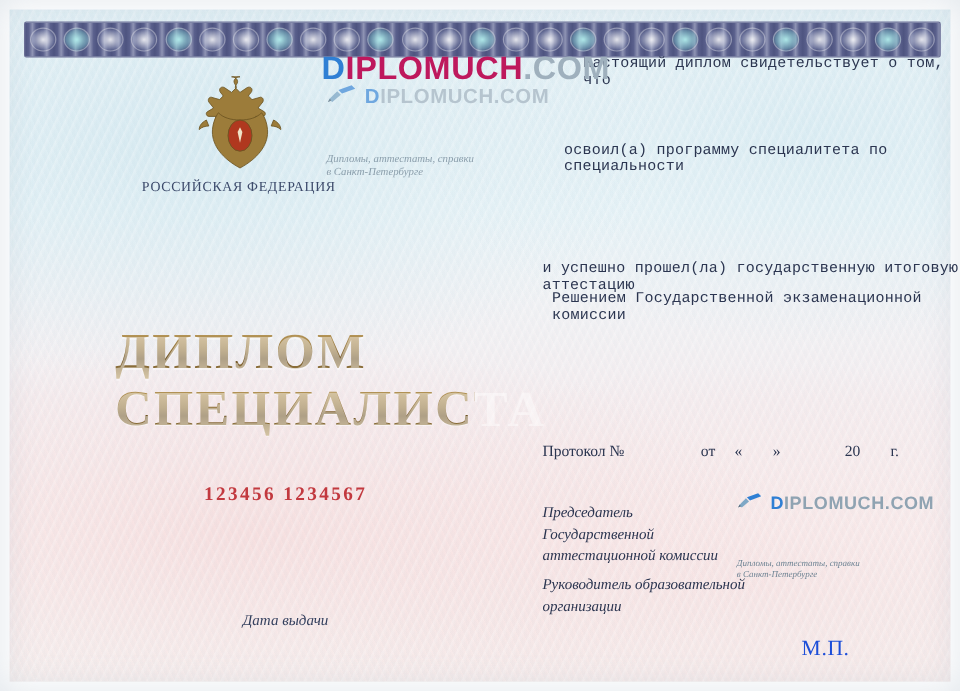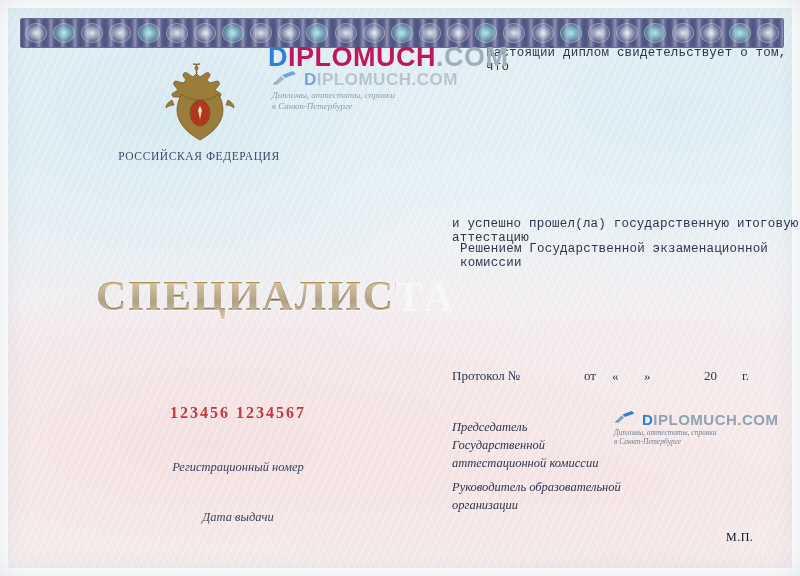--- a/index.html
+++ b/index.html
@@ -196,24 +196,24 @@
     position: absolute;
     font-size: 12.5px;
     font-style: italic;
     color: #2b3550;
     line-height: 1.45;
   }
   .sig-chair { left: 452px; top: 418px; }
   .sig-head  { left: 452px; top: 478px; }
   .mp {
     position: absolute;
-    left: 726px;
+    left: 668px;
     top: 530px;
-    font-size: 12px;
-    color: #0f172a;
+    font-size: 18px;
+    color: #1d4ed8;
     letter-spacing: 0.5px;
   }
   
   .wm {
     position: absolute;
     pointer-events: none;
     user-select: none;
   }
   .wm-main { left: 268px; top: 42px; }
   .wm-row {
@@ -229,20 +229,21 @@
   .wm-main .wm-text { font-size: 27px; }
   .wm-main .wm-d { color: #2f7fd4; }
   .wm-main .wm-rest { color: #be185d; }
   .wm-main .wm-com { color: #9fb0bd; }
   .wm-cap {
     font-family: "Liberation Serif", serif;
     font-size: 9px;
     color: #6f8494;
     font-style: italic;
     line-height: 1.25;
+    margin-top: 36px;
   }
   .wm-small { left: 614px; top: 410px; }
   .wm-small .wm-text { font-size: 15px; }
   .wm-small .wm-d { color: #2f7fd4; }
   .wm-small .wm-rest { color: #8fa3b2; }
   .wm-small .wm-cap { font-size: 7.5px; }
   .wm-second { left: 272px; top: 70px; opacity: 0.75; }
   .wm-second .wm-text { font-size: 17px; }
   .wm-second .wm-d { color: #4a90d9; }
   .wm-second .wm-rest { color: #a8b7c3; }
@@ -297,28 +298,29 @@
         <path d="M48 50 l2 4 l-2 9 l-2 -9 z" fill="#f0e4c8" stroke="none"></path>
         <path d="M20 44 c-4 2 -6 5 -6 8 c2 -2 5 -3 8 -3 z"></path>
         <path d="M76 44 c4 2 6 5 6 8 c-2 -2 -5 -3 -8 -3 z"></path>
       </g>
     </svg>
   </div>
 
   <div class="rf-label">РОССИЙСКАЯ ФЕДЕРАЦИЯ</div>
 
   <div class="title">
+    <div class="line">ДИПЛОМ</div>
     <div class="line second">СПЕЦИАЛИСТА</div>
   </div>
 
   <div class="doc-number">123456  1234567</div>
-  <div class="reg-number">Регистрационный номер</div>
   <div class="issue-date">Дата выдачи</div>
 
   <div class="r-text r-statement">Настоящий диплом свидетельствует о том, что</div>
+  <div class="r-text r-program">освоил(а) программу специалитета по специальности</div>
   <div class="r-text r-exam">и успешно прошел(ла) государственную итоговую аттестацию</div>
   <div class="r-text r-decision">Решением Государственной экзаменационной комиссии</div>
 
   <div class="protocol-row">
     <span class="num">Протокол №</span>
     <span class="ot">от</span>
     <span class="q1">«</span>
     <span class="q2">»</span>
     <span class="yy">20</span>
     <span class="g">г.</span>

